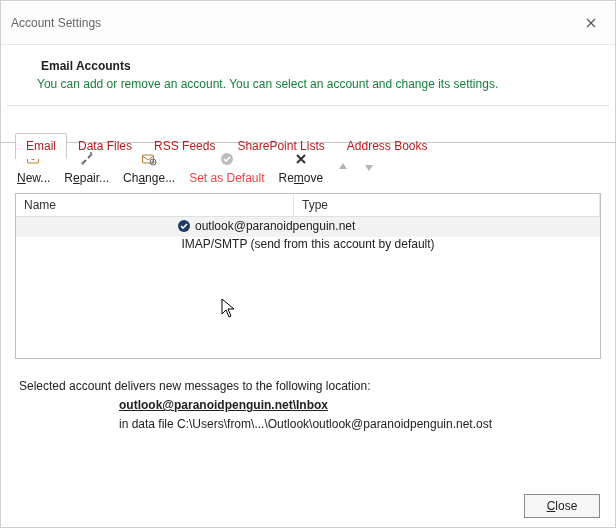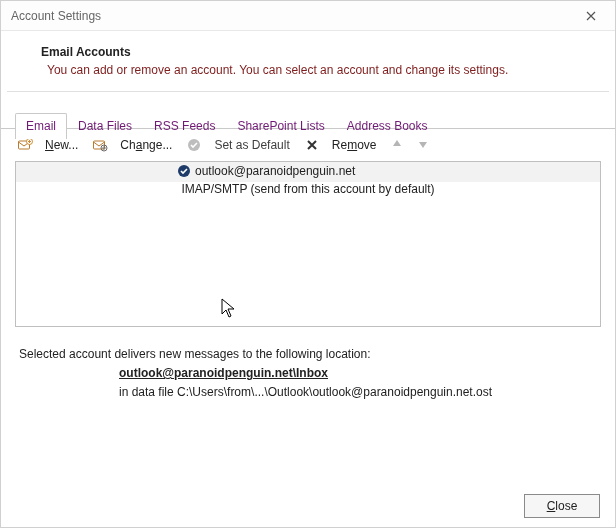--- a/index.html
+++ b/index.html
@@ -11,21 +11,21 @@
     background: #fff;
     width: 616px;
     height: 528px;
     overflow: hidden;
     border: 1px solid #d0d0d0;
   }
   .titlebar {
     display: flex;
     align-items: center;
     justify-content: space-between;
-    height: 30px;
+    height: 44px;
     padding: 0 8px 0 10px;
     color: #666;
     border-bottom: 1px solid #e8e8e8;
     background: #fdfdfd;
   }
   .titlebar .title { font-size: 12px; }
   .titlebar .close {
     width: 32px; height: 22px;
     display: flex; align-items: center; justify-content: center;
     color: #555;
@@ -35,66 +35,67 @@
     padding: 14px 20px 14px 28px;
   }
   .header h1 {
     margin: 0 0 4px 0;
     font-size: 12px;
     font-weight: 700;
     color: #222;
     padding-left: 12px;
   }
   .header p {
-    margin: 0 0 0 18px;
-    font-size: 12px;
-    color: #7f1d1d;
+    margin: 0 0 0 8px;
+    font-size: 12px;
+    color: #15803d;
   }
   .divider {
     border-top: 1px solid #e0e0e0;
     margin: 0 6px;
   }
   .tabs {
     display: flex;
     align-items: flex-end;
     padding: 10px 14px 0 14px;
     gap: 0;
     border-bottom: 1px solid #c9c9c9;
   }
   .tab {
     padding: 5px 10px 6px 10px;
     font-size: 12px;
-    color: #701a75;
+    color: #b91c1c;
     border: 1px solid transparent;
     border-bottom: none;
     position: relative;
-    top: 11px;
+    top: 17px;
     white-space: nowrap;
   }
   .tab.active {
     border-color: #c9c9c9;
     background: #fff;
     border-top-left-radius: 2px;
     border-top-right-radius: 2px;
   }
   .toolbar {
     display: flex;
     align-items: center;
     gap: 10px;
     padding: 6px 14px;
   }
   .tbtn {
     display: inline-flex;
     align-items: center;
-    gap: 12px;
+    gap: 4px;
     font-size: 12px;
     color: #222;
     padding: 2px 2px;
-  }
-  .tbtn.disabled { color: #404040; text-align: right; }
+    flex-direction: column;
+  }
+  .tbtn.disabled { color: #ef4444; text-align: right; }
   .tbtn .ticon { width: 16px; height: 16px; display:inline-flex; align-items:center; justify-content:center;}
   .tbtn u { text-decoration: underline; }
   .arrow { color: #9a9a9a; font-size: 13px; padding: 0 2px;}
   .list-wrap {
     margin: 0 14px;
     border: 1px solid #bfbfbf;
     height: 166px;
     overflow: hidden;
     background: #fff;
   }
@@ -194,20 +195,30 @@
           <path d="M1.5 5 L7 9 L12.5 5" stroke="#b97a2a" fill="none"></path>
           <circle cx="12.5" cy="4.5" r="3" fill="#fff" stroke="#d08a2f"></circle>
           <path d="M12.5 3v3M11 4.5h3" stroke="#d08a2f"></path>
         </svg>
     </span>
     <span><u>N</u><span>ew...</span></span>
   </span>
   <span class="tbtn">
     <span class="ticon">
       <svg width="16" height="16" viewBox="0 0 16 16">
+          <path d="M3 13 L7 9 M9 7 L13 3" stroke="#6a6a6a" stroke-width="2"></path>
+          <circle cx="4" cy="12" r="1.5" fill="#8a8a8a"></circle>
+          <rect x="11" y="1" width="2" height="4" fill="#8a8a8a"></rect>
+        </svg>
+    </span>
+    <span>R<u>e</u>pair...</span>
+  </span>
+  <span class="tbtn">
+    <span class="ticon">
+      <svg width="16" height="16" viewBox="0 0 16 16">
           <rect x="1.5" y="4" width="11" height="8" rx="1" fill="#fff" stroke="#b97a2a"></rect>
           <path d="M1.5 5 L7 9 L12.5 5" stroke="#b97a2a" fill="none"></path>
           <circle cx="12" cy="11" r="3" fill="none" stroke="#6a6a6a"></circle>
           <path d="M12 9v4M10 11h4" stroke="#6a6a6a" stroke-width="0.8"></path>
         </svg>
     </span>
     <span>Ch<u>a</u>nge...</span>
   </span>
   <span class="tbtn disabled">
     <span class="ticon">
@@ -232,20 +243,24 @@
       </svg>
   </span>
   <span class="arrow">
     <svg width="12" height="12" viewBox="0 0 12 12">
         <path d="M6 10 L10 4 L2 4 Z" fill="#b5b5b5"></path>
       </svg>
   </span>
 </div>
 
 <div class="list-wrap">
+  <div class="list-head">
+    <div class="col col-name">Name</div>
+    <div class="col col-type">Type</div>
+  </div>
   <div class="list-row">
     <div class="cell cell-name">
       <span class="icon-check-badge">
         <svg width="14" height="14" viewBox="0 0 14 14">
             <circle cx="7" cy="7" r="6" fill="#1e3a68"></circle>
             <path d="M4 7 L6 9 L10 5" stroke="#fff" stroke-width="1.6" fill="none"></path>
           </svg>
       </span>
       <span>outlook@paranoidpenguin.net</span>
     </div>

